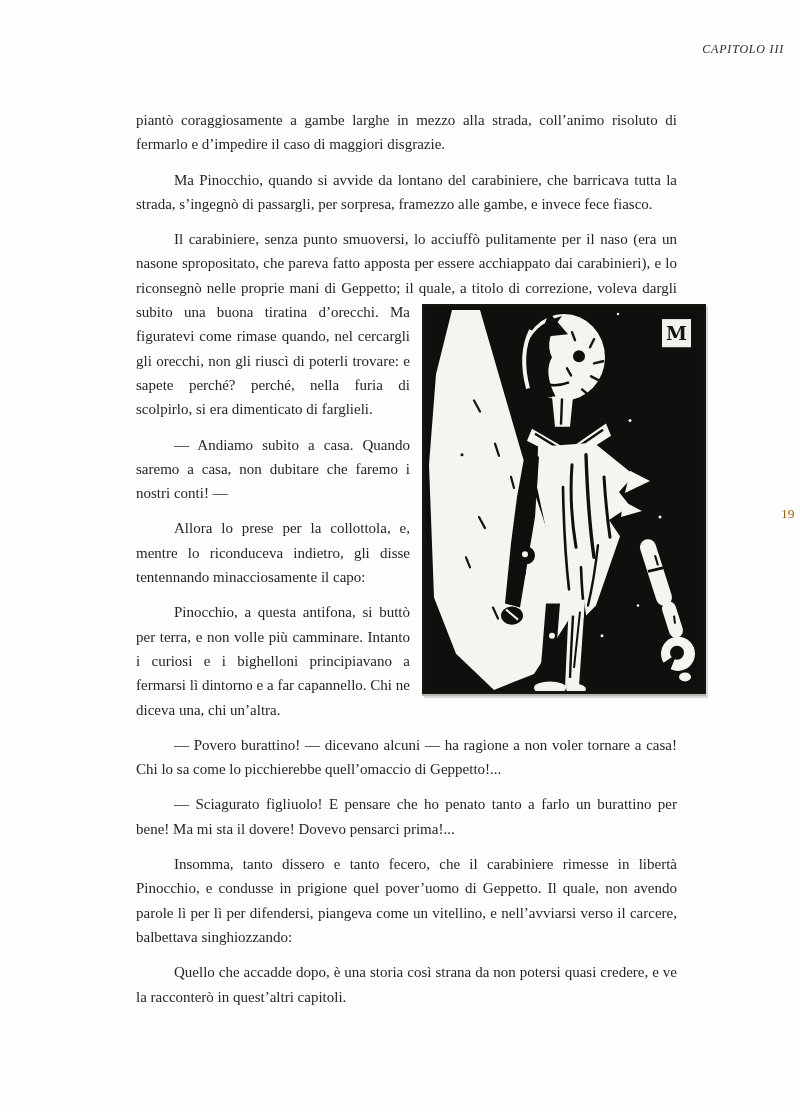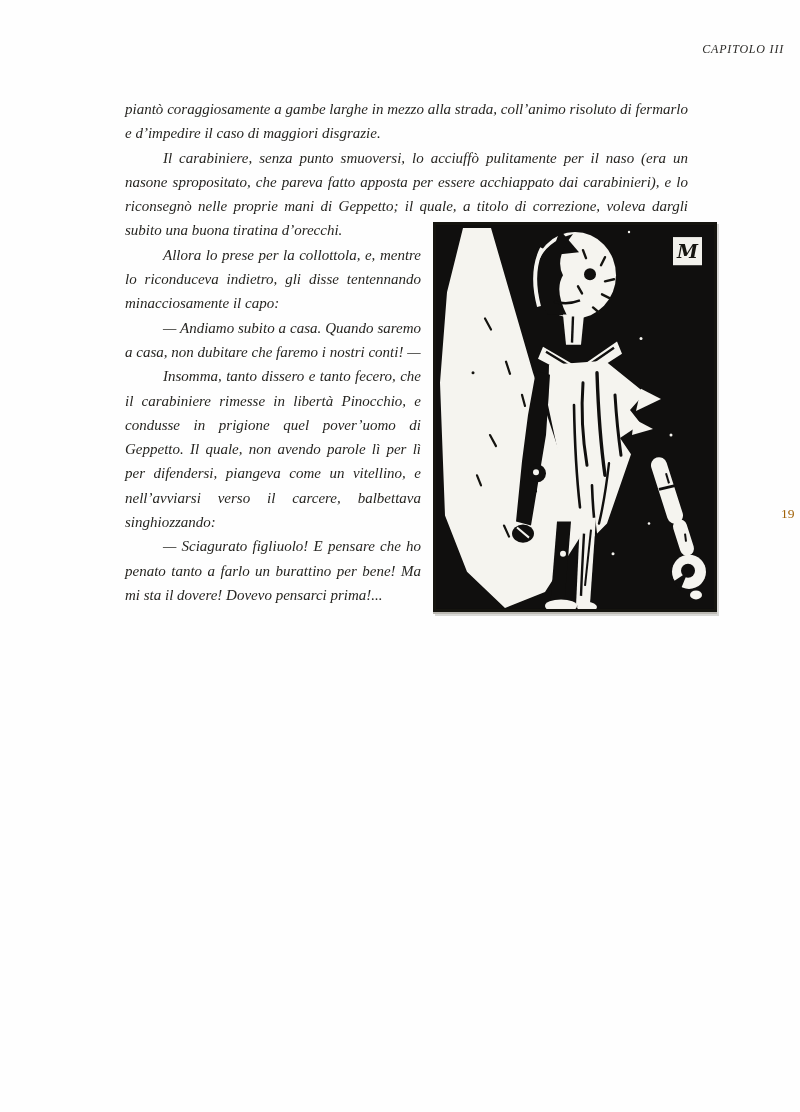--- a/index.html
+++ b/index.html
@@ -31,21 +31,21 @@
   .text-column {
     position: absolute;
     left: 125px; top: 97px;
     width: 563px;
     font-size: 15px;
     line-height: 24.3px;
     text-align: justify;
     color: #262521;
     text-rendering: optimizeLegibility;
   }
-  .para { margin: 0; text-indent: 38px; font-style: italic; }
+  .para { margin: 11px; text-indent: 38px; }
   .para.no-indent { text-indent: 0; }
   .illustration {
     float: right;
     width: 284px; height: 390px;
     margin: 4px -29px 16px 12px;
     border-bottom: 2px solid #bab8b2;
     box-shadow: 2px 2px 0 rgba(150,148,140,0.35);
   }
   .illustration svg { display: block; width: 100%; height: 100%; }
 </style>
@@ -54,20 +54,21 @@
 
 <div class="page">
 
   <div class="running-header">CAPITOLO III</div>
 
   <div class="page-number">19</div>
 
   <div class="text-column">
 
     <p class="para no-indent">piantò coraggiosamente a gambe larghe in mezzo alla strada, coll’animo risoluto di fermarlo e d’impedire il caso di maggiori disgrazie.</p>
+    <p class="para">Ma Pinocchio, quando si avvide da lontano del carabiniere, che barricava tutta la strada, s’ingegnò di passargli, per sorpresa, framezzo alle gambe, e invece fece fiasco.</p>
 
     <p class="para">
       <span>Il carabiniere, senza punto smuoversi, lo acciuffò pulitamente per il naso (era un nasone spropositato, che pareva fatto apposta per essere acchiappato dai carabinieri), e lo riconsegnò nelle proprie mani di Geppetto; il quale, a titolo di correzione, voleva dargli subito una buona tiratina d’orecchi.</span>
       <span class="illustration">
         <svg viewBox="0 0 284 388" preserveAspectRatio="none" role="img">
           <rect x="0" y="0" width="284" height="388" fill="#100f0e"></rect>
 
           <g>
             <polygon fill="#f5f4ef" points="30,6 58,6 100,150 128,234 152,306 112,368 72,384 34,348 12,292 7,160 14,70"></polygon>
             <g stroke="#14130f" stroke-width="2.2" stroke-linecap="round">
@@ -151,21 +152,25 @@
           </g>
 
           <g>
             <rect x="240" y="15" width="29" height="28" fill="#f2f1ec"></rect>
             <text x="254.5" y="36" font-size="19" font-weight="bold" font-family="DejaVu Serif, serif" fill="#15140f" text-anchor="middle">M</text>
           </g>
 
           <rect x="1.5" y="1.5" width="281" height="385" fill="none" stroke="#15140f" stroke-width="3"></rect>
         </svg>
       </span>
+      <span>Ma figuratevi come rimase quando, nel cercargli gli orecchi, non gli riuscì di poterli trovare: e sapete perché? perché, nella furia di scolpirlo, si era dimenticato di farglieli.</span>
     </p>
 
+    <p class="para">— Andiamo subito a casa. Quando saremo a casa, non dubitare che faremo i nostri conti! —</p>
     <p class="para">Allora lo prese per la collottola, e, mentre lo riconduceva indietro, gli disse tentennando minacciosamente il capo:</p>
-    <p class="para">— Andiamo subito a casa. Quando saremo a casa, non dubitare che faremo i nostri conti! —</p>
+    <p class="para">Pinocchio, a questa antifona, si buttò per terra, e non volle più camminare. Intanto i curiosi e i bighelloni principiavano a fermarsi lì dintorno e a far capannello. Chi ne diceva una, chi un’altra.</p>
+    <p class="para">— Povero burattino! — dicevano alcuni — ha ragione a non voler tornare a casa! Chi lo sa come lo picchierebbe quell’omaccio di Geppetto!...</p>
+    <p class="para">— Sciagurato figliuolo! E pensare che ho penato tanto a farlo un burattino per bene! Ma mi sta il dovere! Dovevo pensarci prima!...</p>
     <p class="para">Insomma, tanto dissero e tanto fecero, che il carabiniere rimesse in libertà Pinocchio, e condusse in prigione quel pover’uomo di Geppetto. Il quale, non avendo parole lì per lì per difendersi, piangeva come un vitellino, e nell’avviarsi verso il carcere, balbettava singhiozzando:</p>
-    <p class="para">— Sciagurato figliuolo! E pensare che ho penato tanto a farlo un burattino per bene! Ma mi sta il dovere! Dovevo pensarci prima!...</p>
+    <p class="para">Quello che accadde dopo, è una storia così strana da non potersi quasi credere, e ve la racconterò in quest’altri capitoli.</p>
 
   </div>
 </div>
 
 </body></html>

